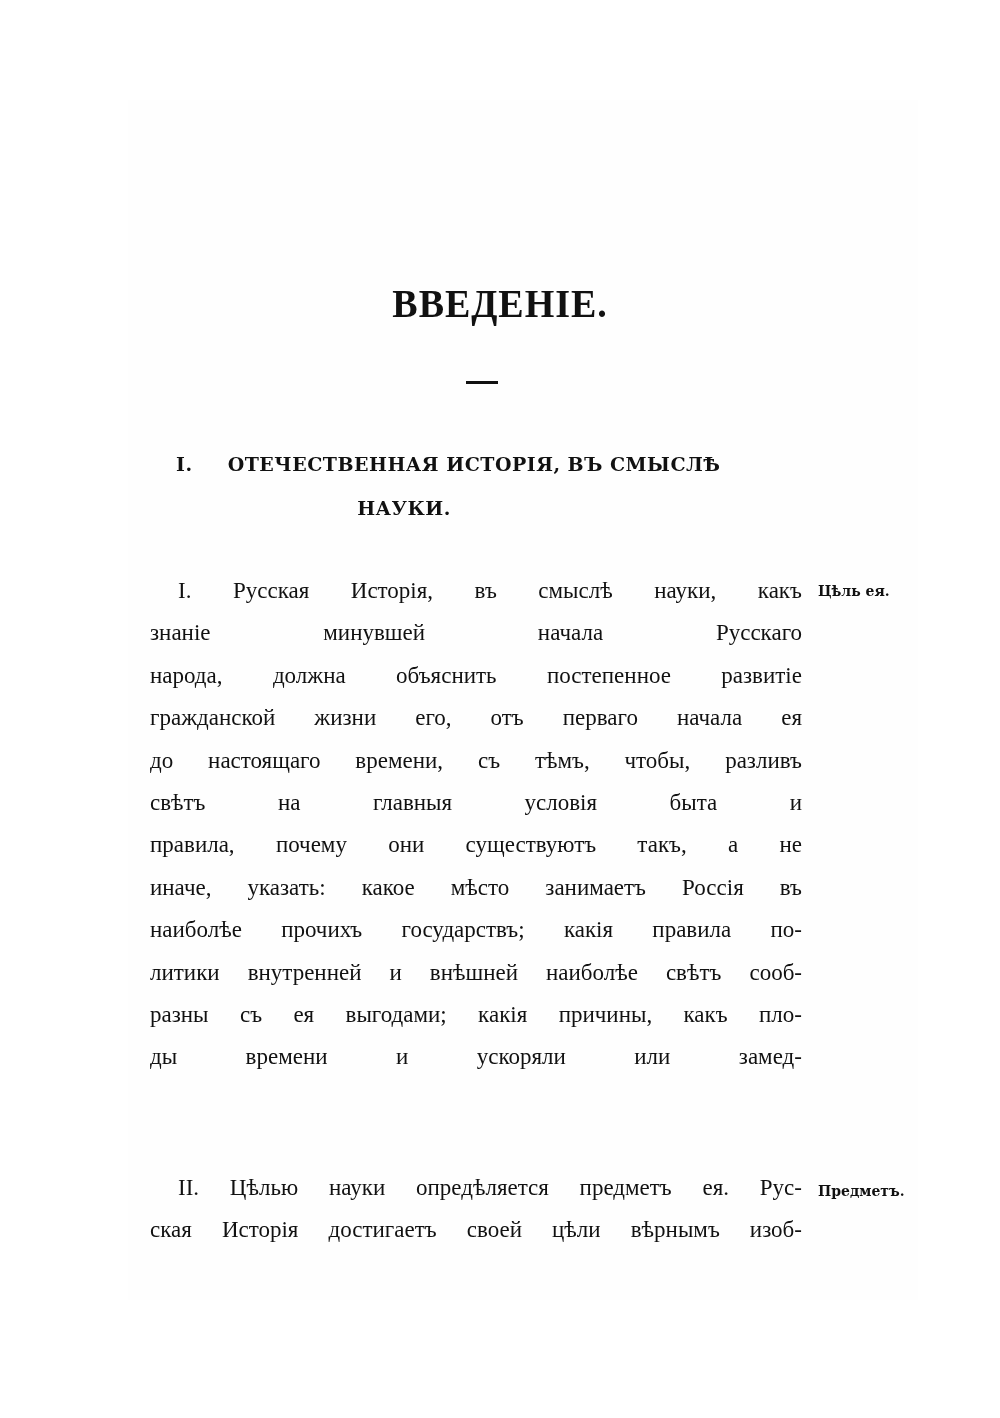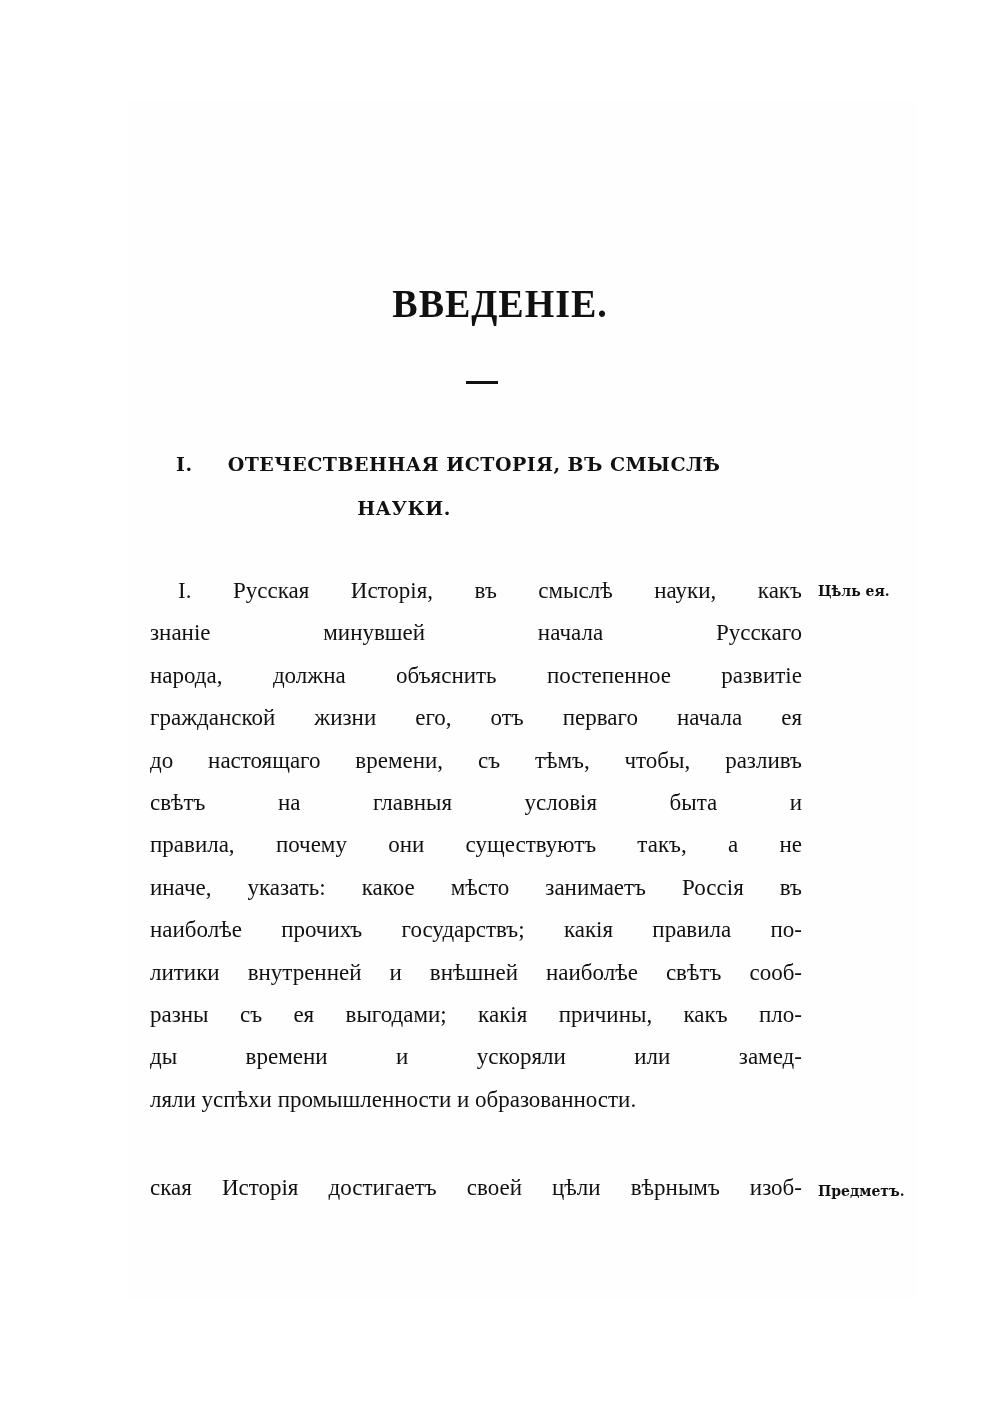--- a/index.html
+++ b/index.html
@@ -129,25 +129,33 @@
       <span>пло-</span>
     </div>
     <div class="line">
       <span>ды</span>
       <span>времени</span>
       <span>и</span>
       <span>ускоряли</span>
       <span>или</span>
       <span>замед-</span>
     </div>
-    <div class="line last">ляли успѣхи промышленности и образованности.</div>
   </div>
 <div class="margin-note mn1">Цѣль ея.</div>
 
 <div class="para p2" id="para1">
+    <div class="line first">
+      <span>II.</span>
+      <span>Цѣлью</span>
+      <span>науки</span>
+      <span>опредѣляется</span>
+      <span>предметъ</span>
+      <span>ея.</span>
+      <span>Рус-</span>
+    </div>
     <div class="line">
       <span>ская</span>
       <span>Исторія</span>
       <span>достигаетъ</span>
       <span>своей</span>
       <span>цѣли</span>
       <span>вѣрнымъ</span>
       <span>изоб-</span>
     </div>
   </div>

